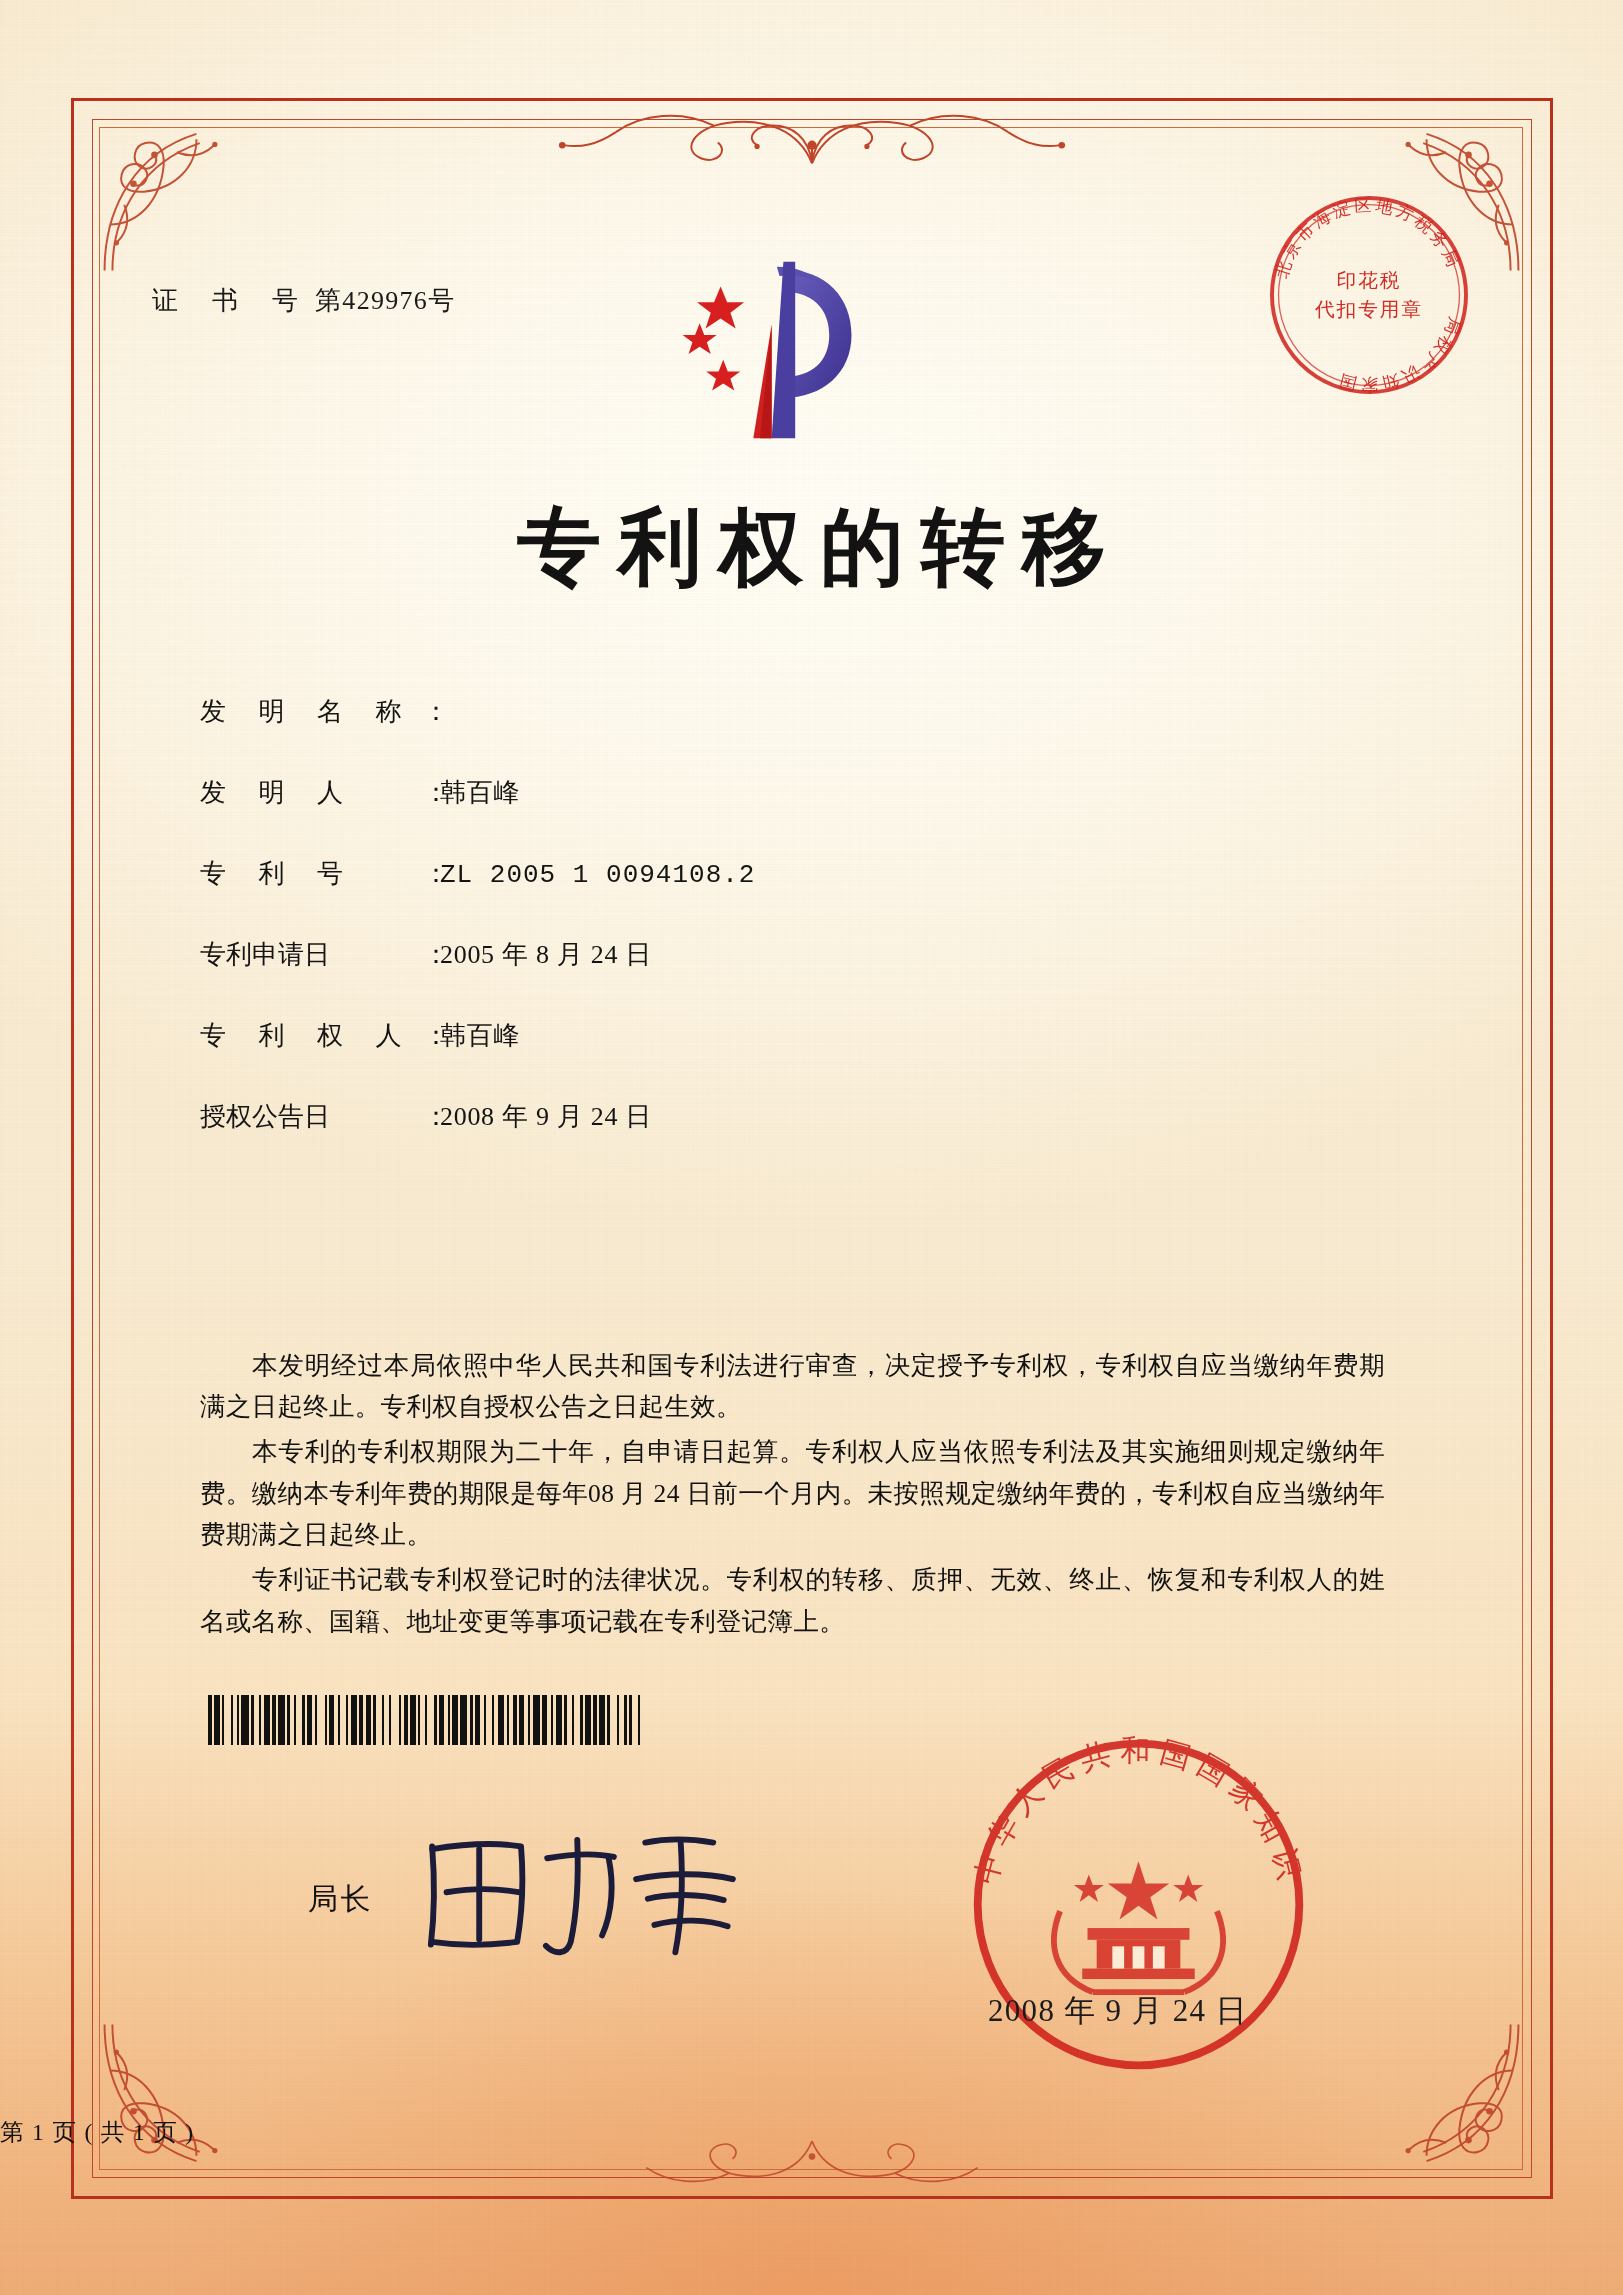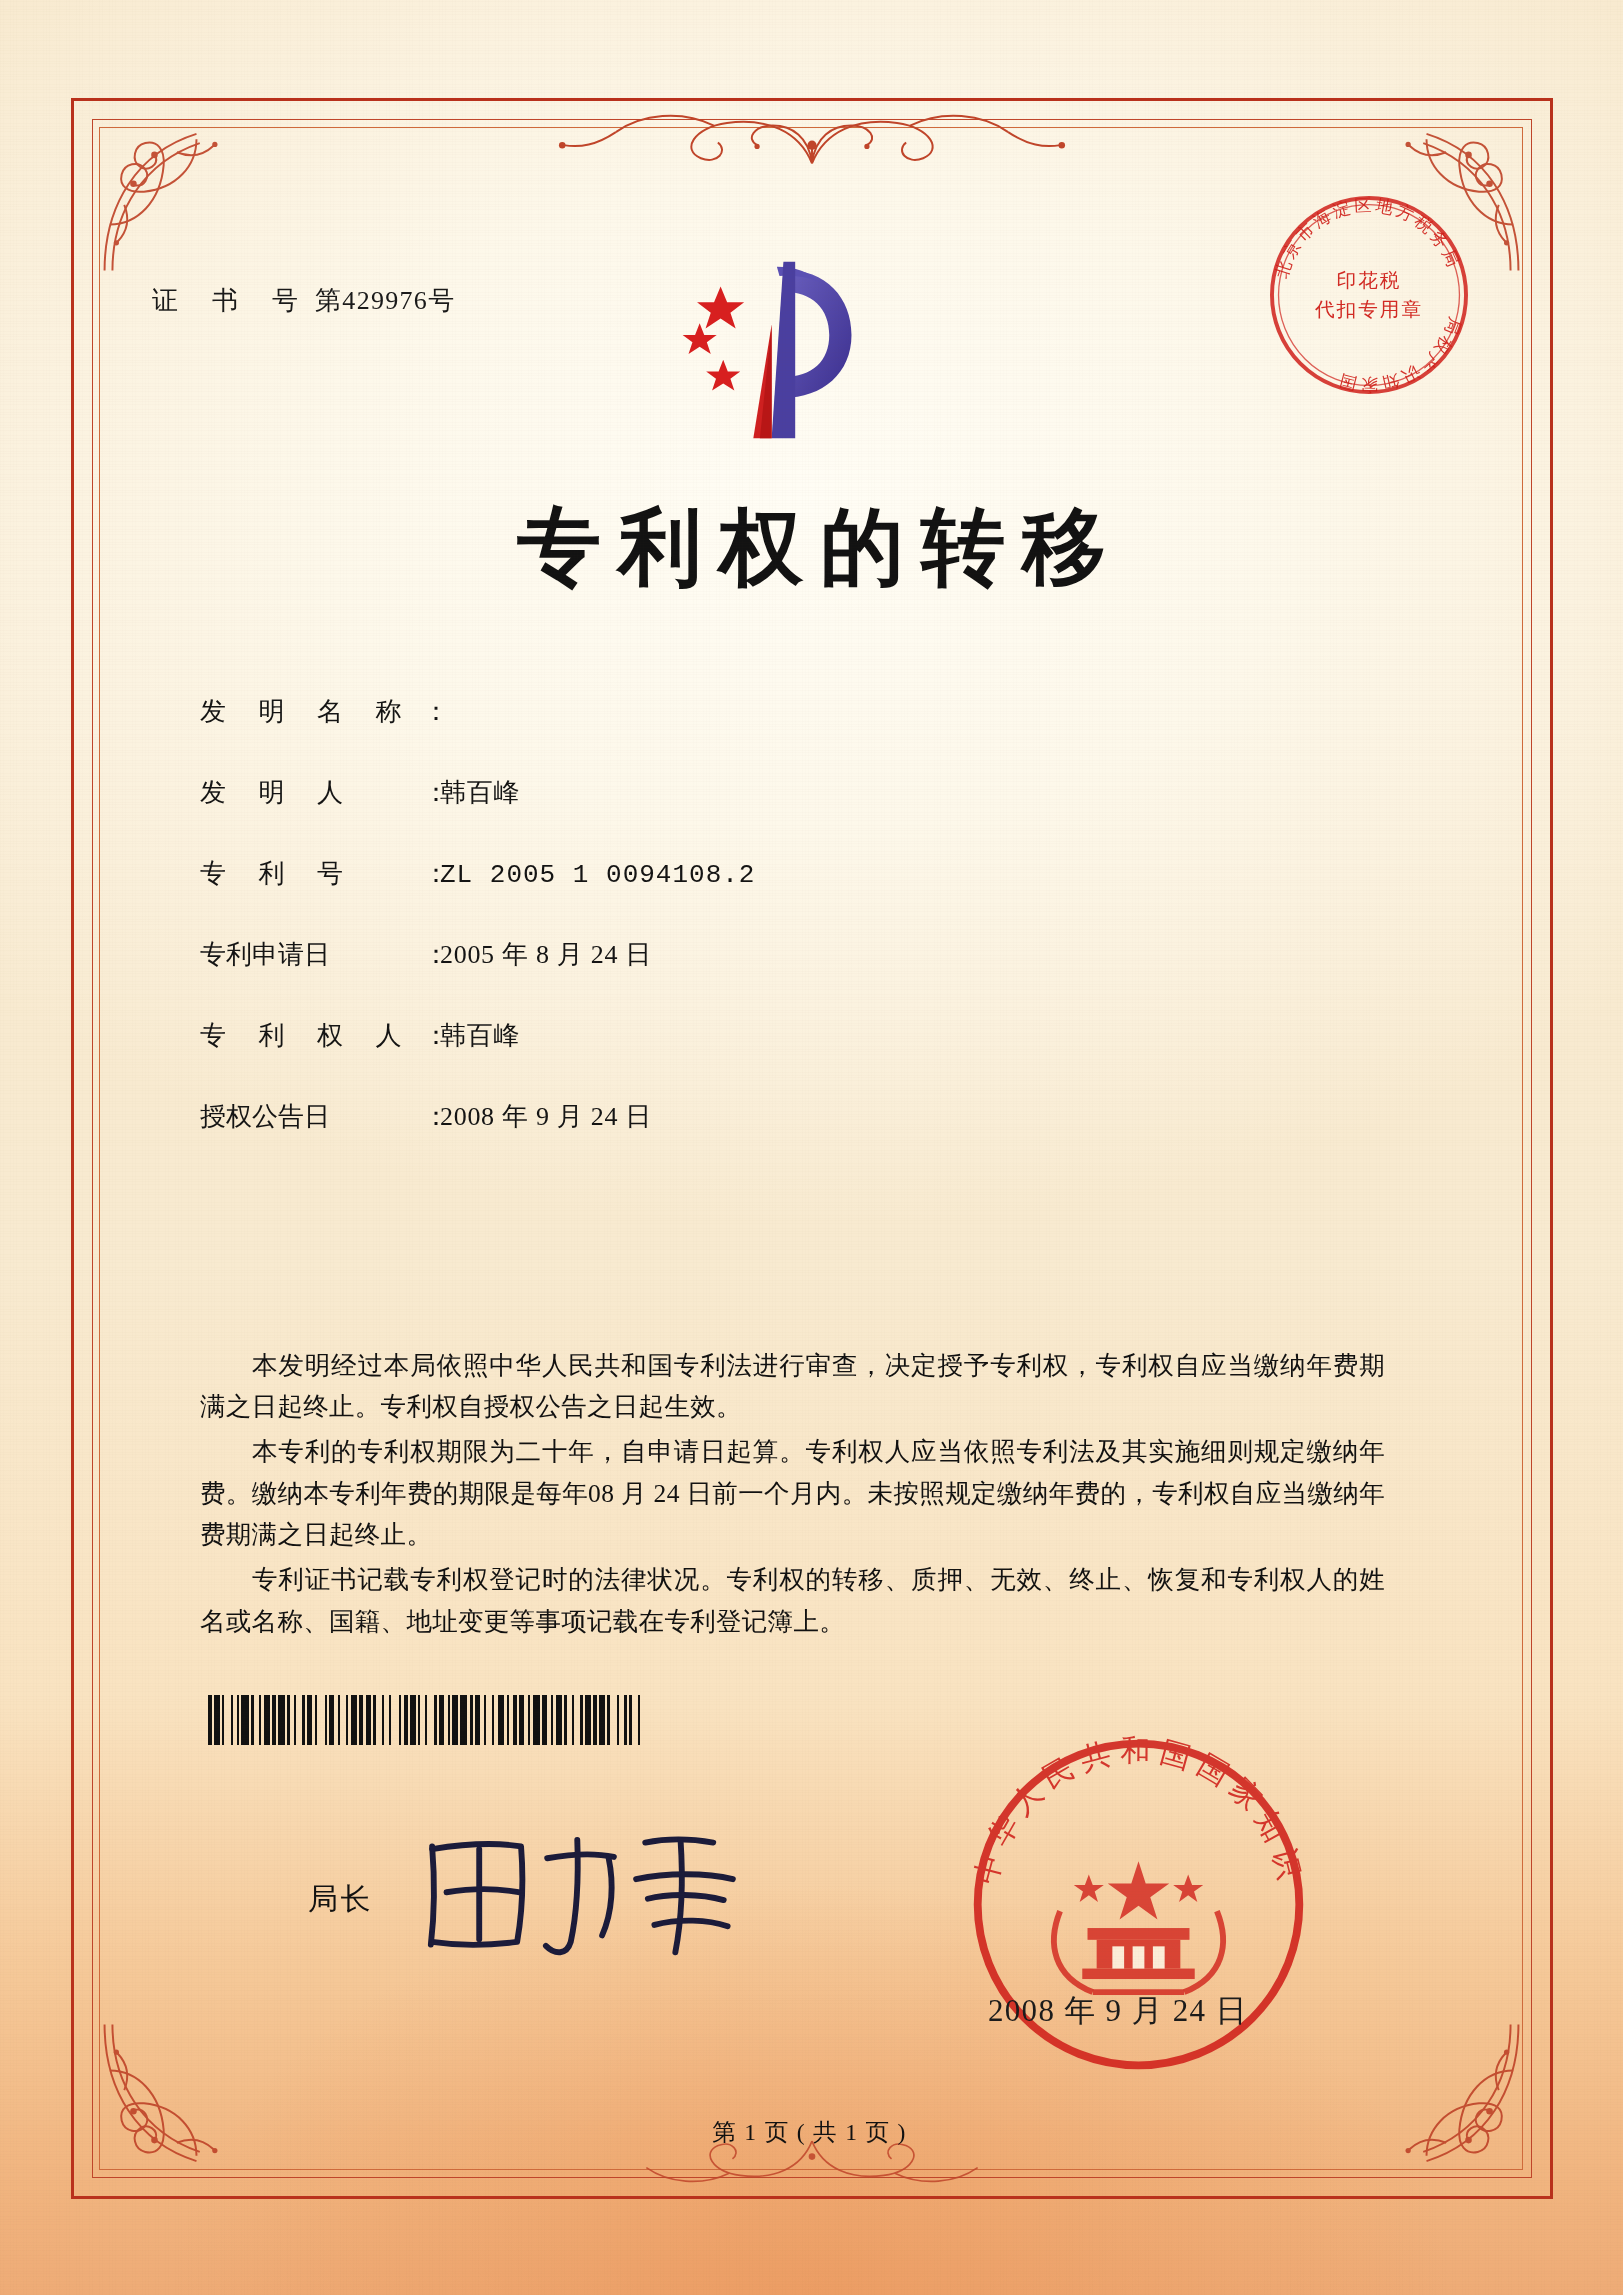--- a/index.html
+++ b/index.html
@@ -248,21 +248,20 @@
     top: 1990px;
     font-size: 31px;
     color: #1b1b1b;
     letter-spacing: 1.3px;
   }
 
   .page-footer {
     position: absolute;
     left: 0; right: 4px;
     bottom: 147px;
-    text-align: center;
     font-size: 23.6px;
     color: #111;
     letter-spacing: 1.3px;
   }
 
   
   .grain {
     position: absolute;
     inset: 0;
     pointer-events: none;

